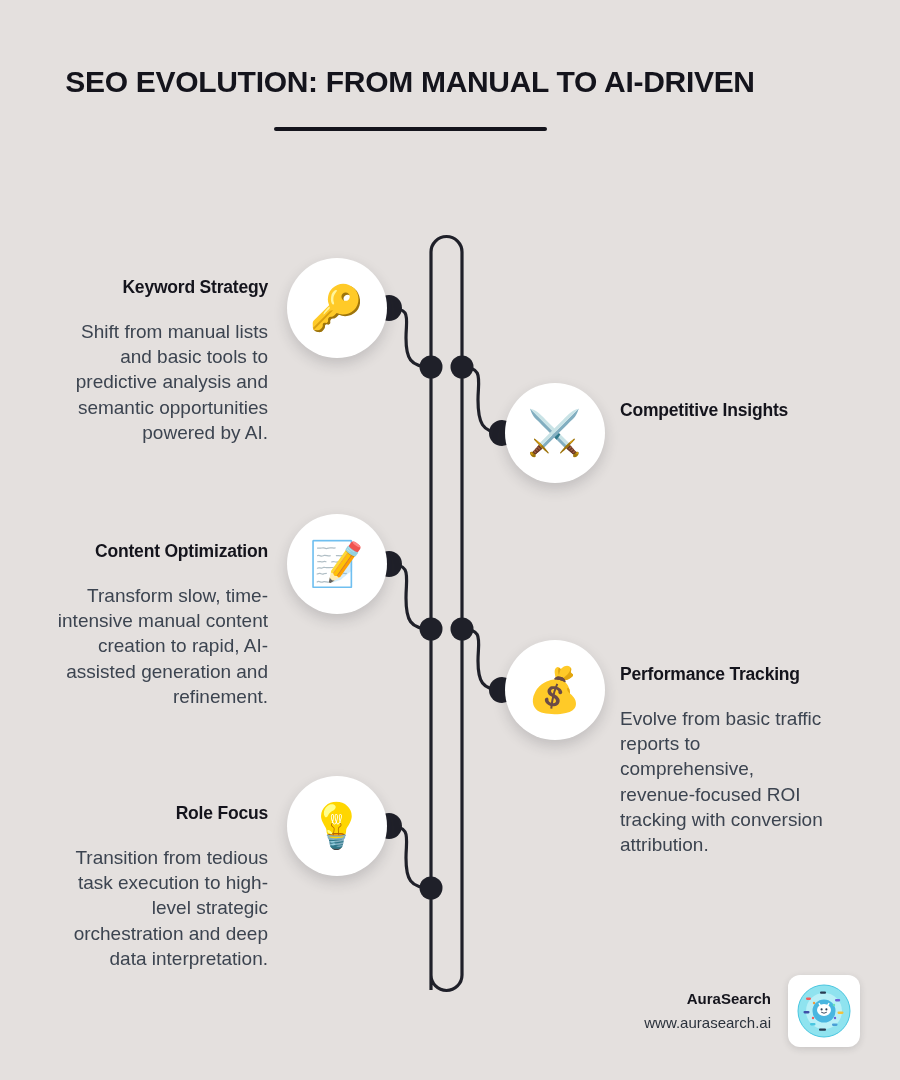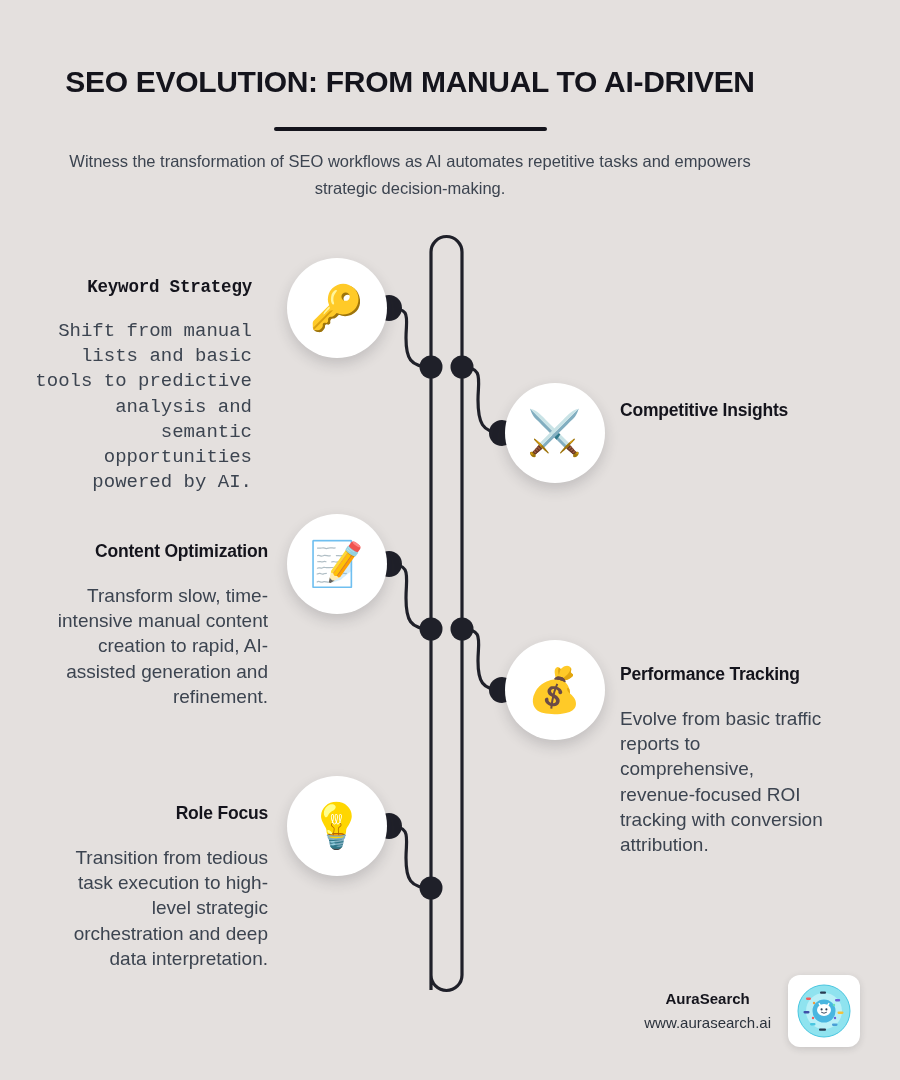--- a/index.html
+++ b/index.html
@@ -104,21 +104,21 @@
     left: 560px;
     top: 968px;
     width: 300px;
     height: 86px;
     display: flex;
     align-items: center;
     justify-content: flex-end;
     gap: 17px;
   }
 
-  #footer-textblock { text-align: center; }
+  #footer-textblock { text-align: right; }
 
   #brand-name {
     font-size: 15px;
     font-weight: 700;
     color: #14141c;
     line-height: 1.4;
   }
 
   #brand-url {
     font-size: 15px;
@@ -138,21 +138,20 @@
     justify-content: center;
     flex: 0 0 auto;
   }
 </style>
 </head>
 <body>
 
 <div id="header">
   <h1 id="page-title">SEO EVOLUTION: FROM MANUAL TO AI-DRIVEN</h1>
   <div id="title-divider"></div>
-  <p id="subtitle">Witness the transformation of SEO workflows as AI automates repetitive tasks and empowers strategic decision-making.</p>
 </div>
 
 <svg id="timeline-svg" viewBox="0 0 900 1080" xmlns="http://www.w3.org/2000/svg">
 
   <path fill="none" stroke="#1f2029" stroke-width="3.2" d="M 431 990
            L 431 252
            A 15.5 15.5 0 0 1 462 252
            L 462 975
            A 15.5 15.5 0 0 1 431 975
            Z"></path>
@@ -193,21 +192,21 @@
 </div>
 
 <div class="icon-node" style="left:505px; top:640px;">
   <span>💰</span>
 </div>
 
 <div class="icon-node" style="left:287px; top:776px;">
   <span>💡</span>
 </div>
 
-<div class="step-text left" style="left:32px; top:277px; width:220px;font-family:Liberation Mono, monospace;">
+<div class="step-text left" style="left:48px; top:277px; width:220px;">
   <div class="step-title">Keyword Strategy</div>
   <div class="step-desc">Shift from manual lists and basic tools to predictive analysis and semantic opportunities powered by AI.</div>
 </div>
 
 <div class="step-text right" style="left:620px; top:400px; width:214px;">
   <div class="step-title">Competitive Insights</div>
 </div>
 
 <div class="step-text left" style="left:48px; top:541px; width:220px;">
   <div class="step-title">Content Optimization</div>

